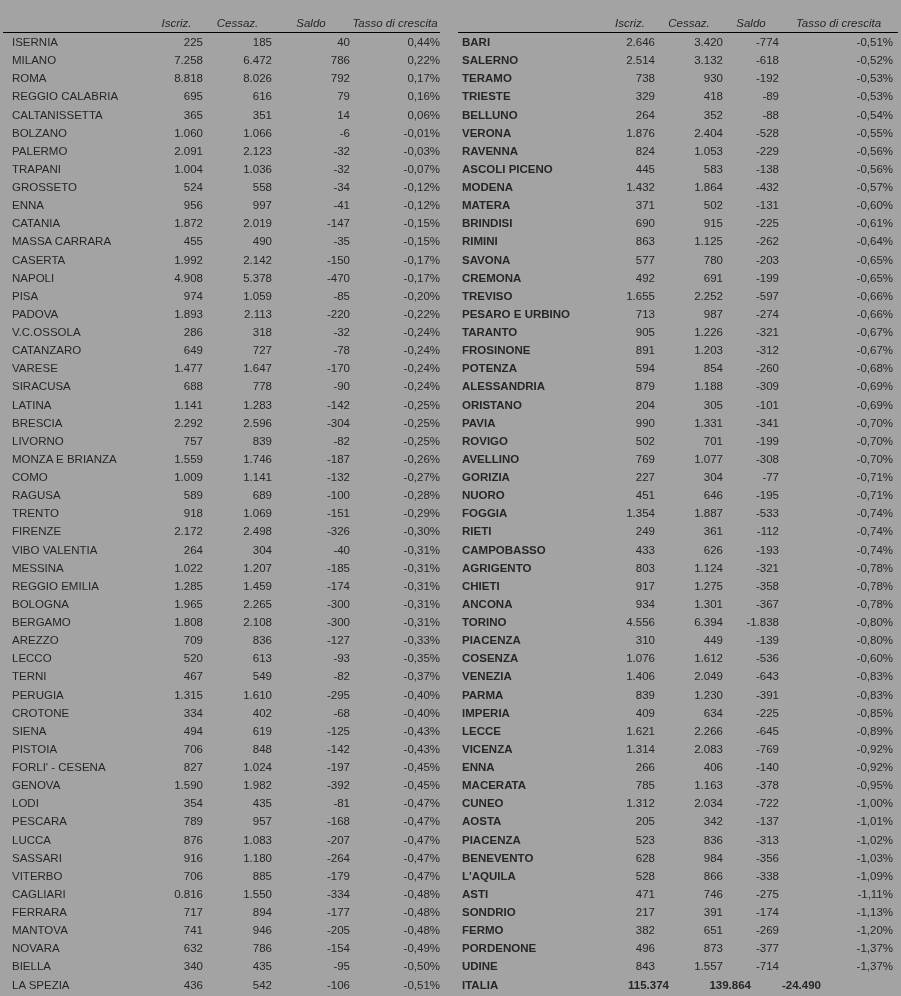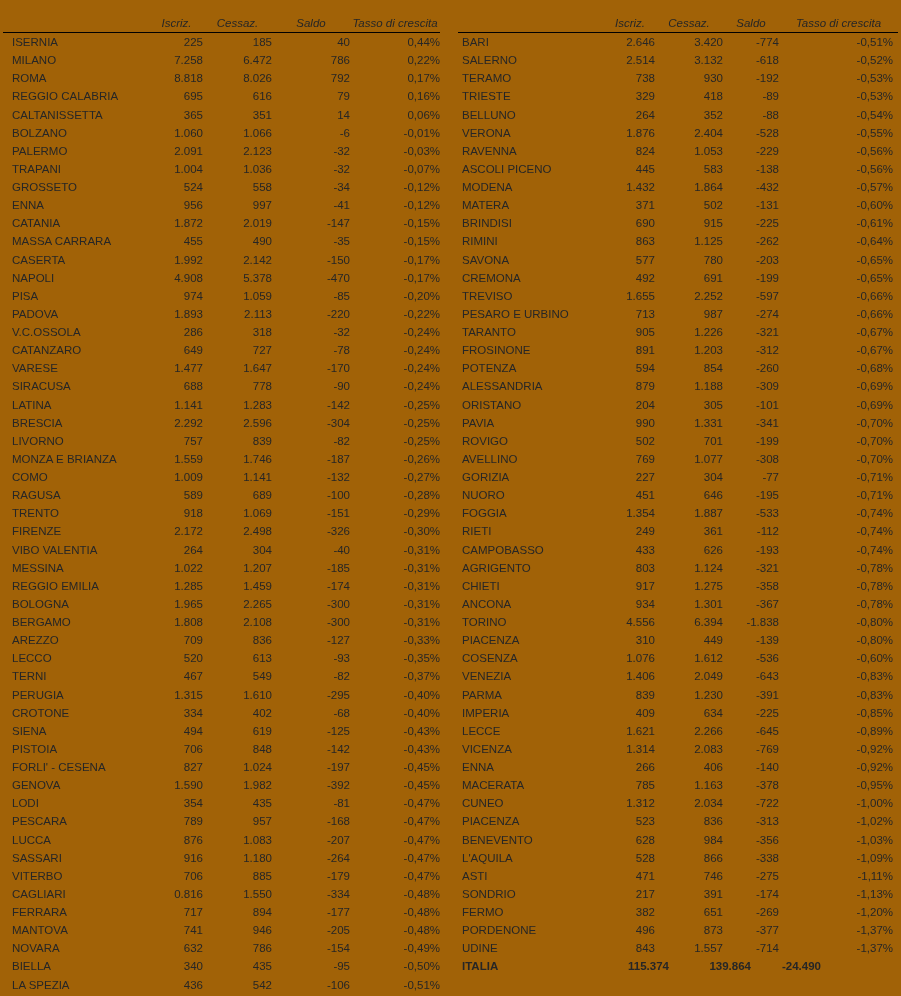--- a/index.html
+++ b/index.html
@@ -3,21 +3,21 @@
 <meta charset="utf-8">
 <style>
   html, body { margin: 0; padding: 0; }
   body {
     width: 901px; height: 996px;
     background: #ffffff;
     font-family: "Liberation Sans", sans-serif;
     color: #262626;
     overflow: hidden;
   }
-  .page { position: relative; width: 901px; height: 996px; background: #a16207; }
+  .page { position: relative; width: 901px; height: 996px; background: #a3a3a3; }
 
   .tbl { position: absolute; top: 0; }
   .tbl-left  { left: 3px;   width: 437px; }
   .tbl-right { left: 458px; width: 440px; }
 
   .thead, .tr { display: grid; }
   .tbl-left  .thead, .tbl-left  .tr { grid-template-columns: 147px 53px 69px 78px 90px; }
   .tbl-right .thead, .tbl-right .tr { grid-template-columns: 147px 50px 68px 56px 119px; }
 
   .thead {
@@ -27,21 +27,21 @@
     font-style: italic;
     font-size: 11.5px;
   }
   .th { text-align: center; line-height: 1.15; padding-bottom: 2px; }
   .th.wrap { white-space: normal; }
 
   .tr { height: 18.13px; align-items: center; font-size: 11.5px; }
   .td { white-space: nowrap; overflow: hidden; }
   .td.name { text-align: left; }
   .tbl-left  .td.name { padding-left: 9px; }
-  .tbl-right .td.name { padding-left: 4px; }
+  .tbl-right .td.name { padding-left: 4px; font-weight: bold; }
   .td.num  { text-align: right; }
   .tbl-right .td.num.last { padding-right: 5px; }
   .tr.total { font-weight: bold; gap: 14px; }
 </style>
 </head>
 <body>
 
 <div class="page">
 
   <div class="tbl tbl-left">
@@ -731,20 +731,27 @@
           <div class="td num last">-0,95%</div>
         </div>
         <div class="tr">
           <div class="td name">CUNEO</div>
           <div class="td num">1.312</div>
           <div class="td num">2.034</div>
           <div class="td num">-722</div>
           <div class="td num last">-1,00%</div>
         </div>
         <div class="tr">
+          <div class="td name">AOSTA</div>
+          <div class="td num">205</div>
+          <div class="td num">342</div>
+          <div class="td num">-137</div>
+          <div class="td num last">-1,01%</div>
+        </div>
+        <div class="tr">
           <div class="td name">PIACENZA</div>
           <div class="td num">523</div>
           <div class="td num">836</div>
           <div class="td num">-313</div>
           <div class="td num last">-1,02%</div>
         </div>
         <div class="tr">
           <div class="td name">BENEVENTO</div>
           <div class="td num">628</div>
           <div class="td num">984</div>

